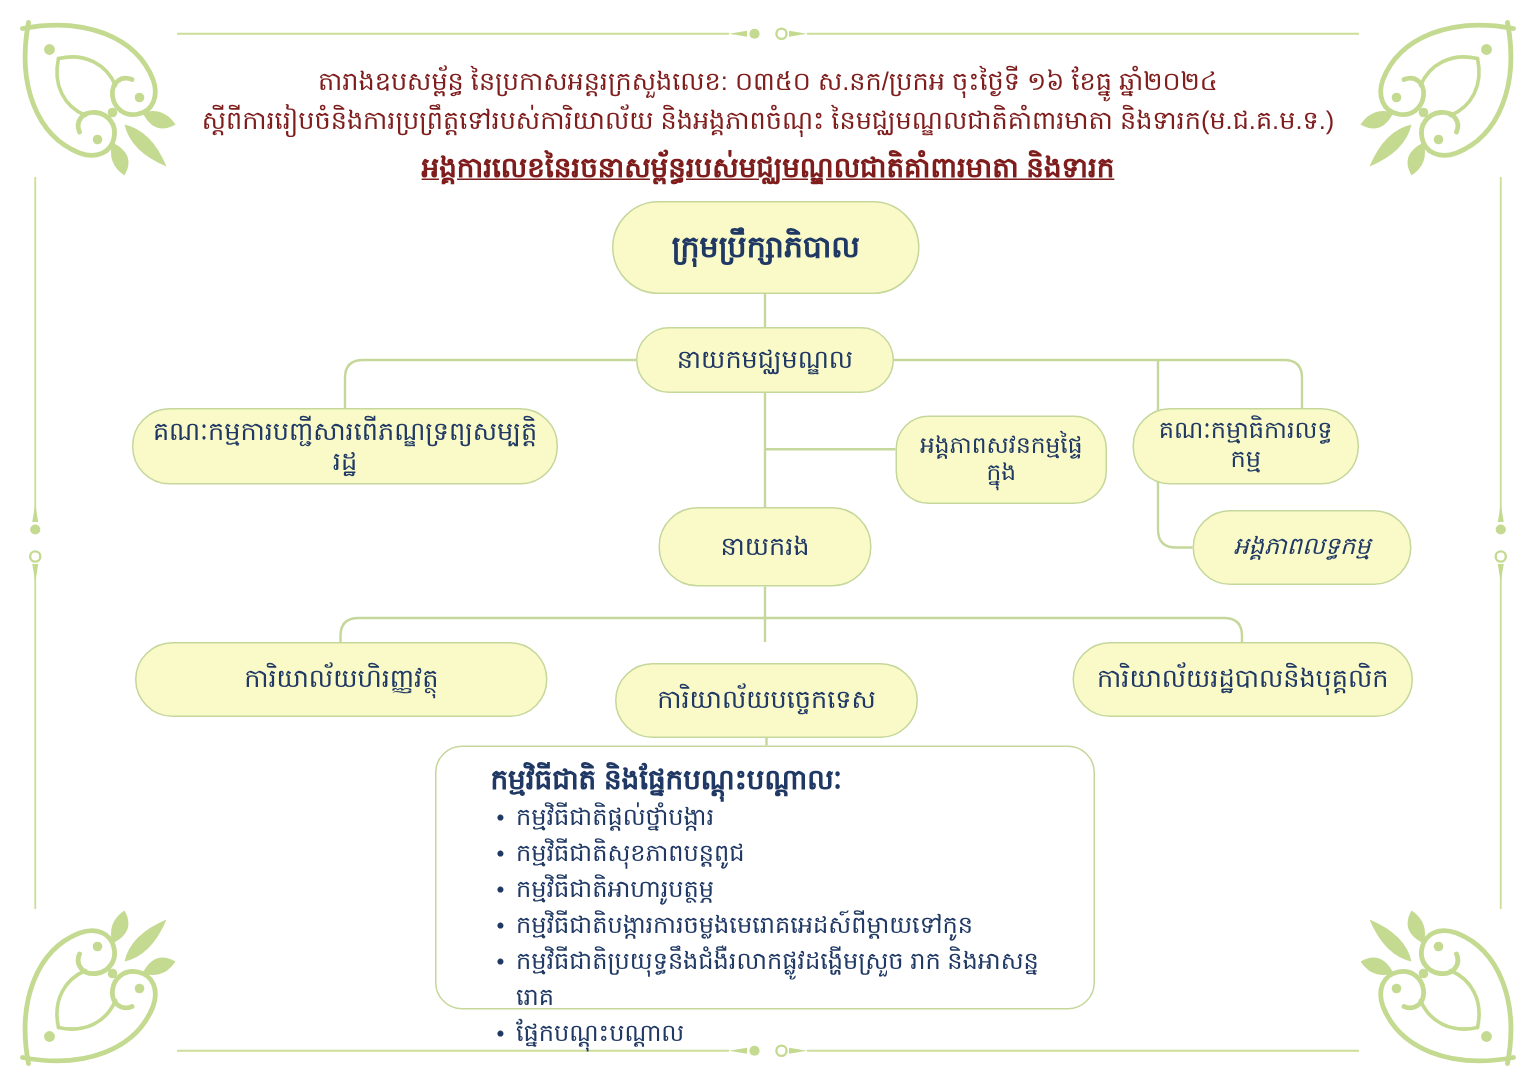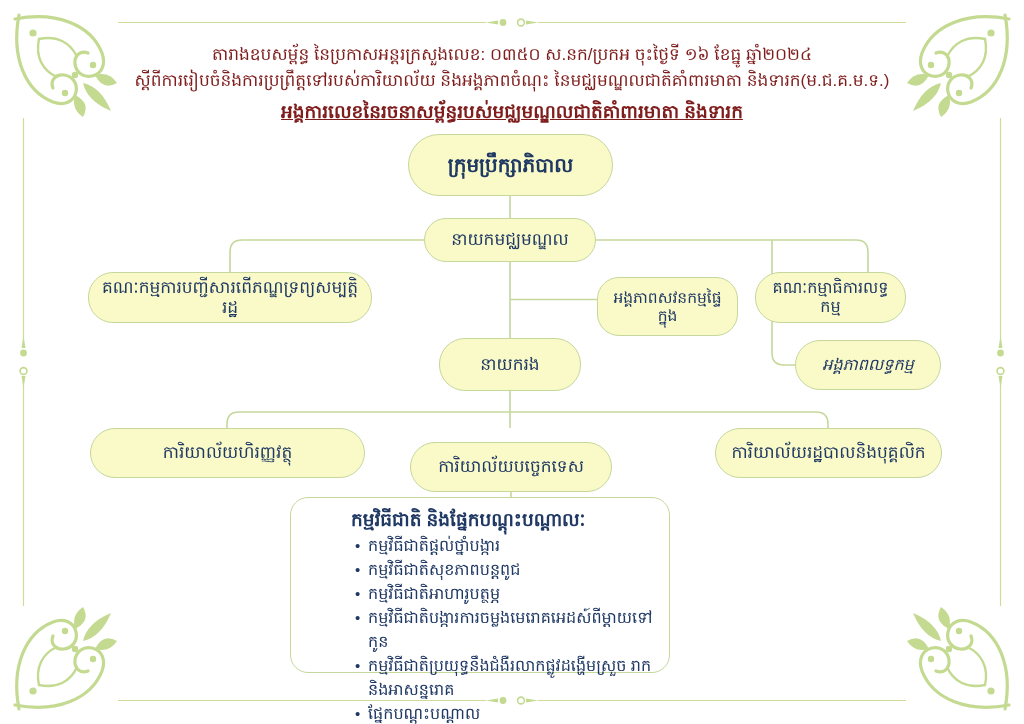--- a/index.html
+++ b/index.html
@@ -38,27 +38,27 @@
   .n-audit     { left:597px; top:277px; width:141px; height:59px; border-radius:22px; font-size:15.5px; }
   .n-committee { left:755px; top:272px; width:151px; height:51px; border-radius:25px; font-size:16px; }
   .n-procure   { left:795px; top:340px; width:146px; height:50px; border-radius:25px; font-size:16px;font-style:italic; }
   .n-deputy    { left:439px; top:338px; width:142px; height:53px; border-radius:26px;text-align:right; }
   .n-finance   { left:90px;  top:428px; width:275px; height:50px; border-radius:25px; }
   .n-technical { left:410px; top:428px; width:202px; height:50px; border-radius:25px;margin-top:14px; }
   .n-admin     { left:715px; top:428px; width:227px; height:50px; border-radius:25px; }
 
   
   .programs {
-    position:absolute; left:290px; top:497px; width:380px; height:176px;
+    position:absolute; left:290px; top:497px; width:440px; height:176px;
     background:#ffffff;
     border:1.6px solid #c5d79b;
     border-radius:18px;
     color:#1f3864;
     box-sizing:border-box;
-    padding:9px 12px 0 60px;
+    padding:9px 12px 0 36px;
   }
   .programs-title { font-size:18.5px; font-weight:bold; line-height:26px; }
   .programs ul { list-style:none; margin:1px 0 0 4px; padding:0; }
   .programs li { font-size:16px; line-height:24px; position:relative; padding-left:13px; }
   .programs li::before { content:"\2022"; position:absolute; left:0; top:0; font-size:15px; }
 </style>
 </head>
 <body>
 
 <div class="page">

